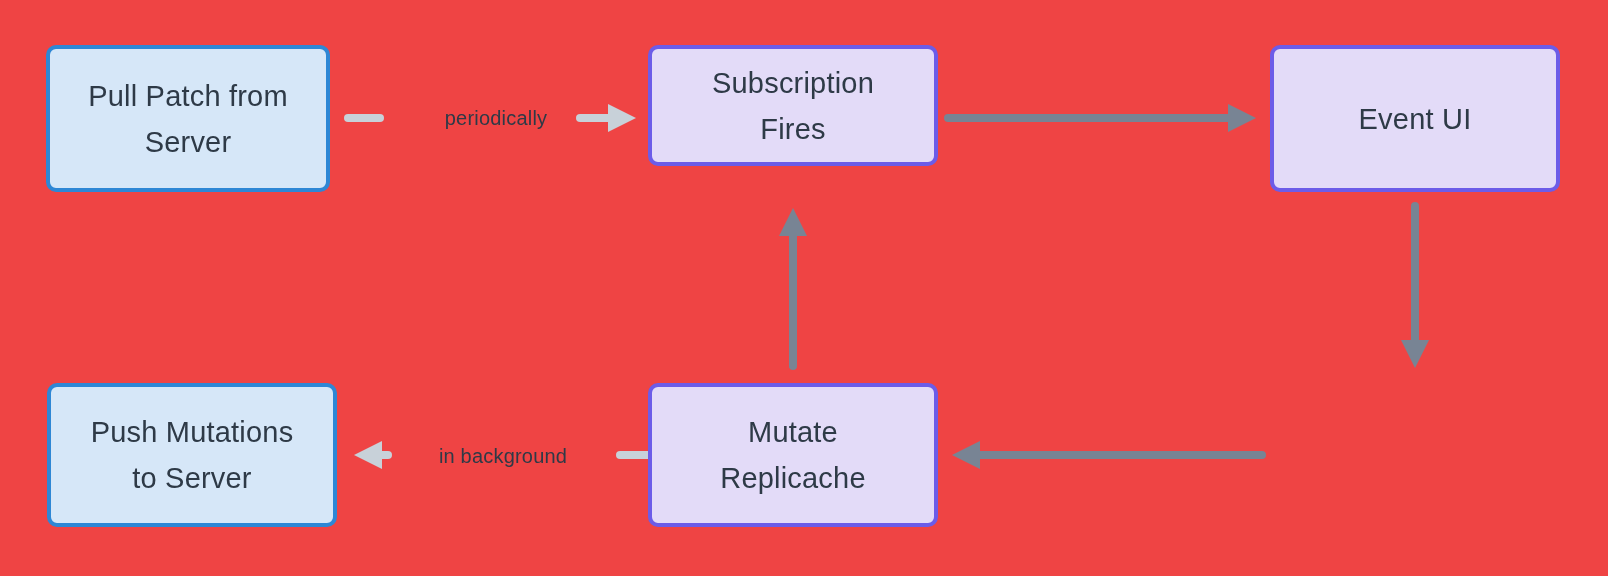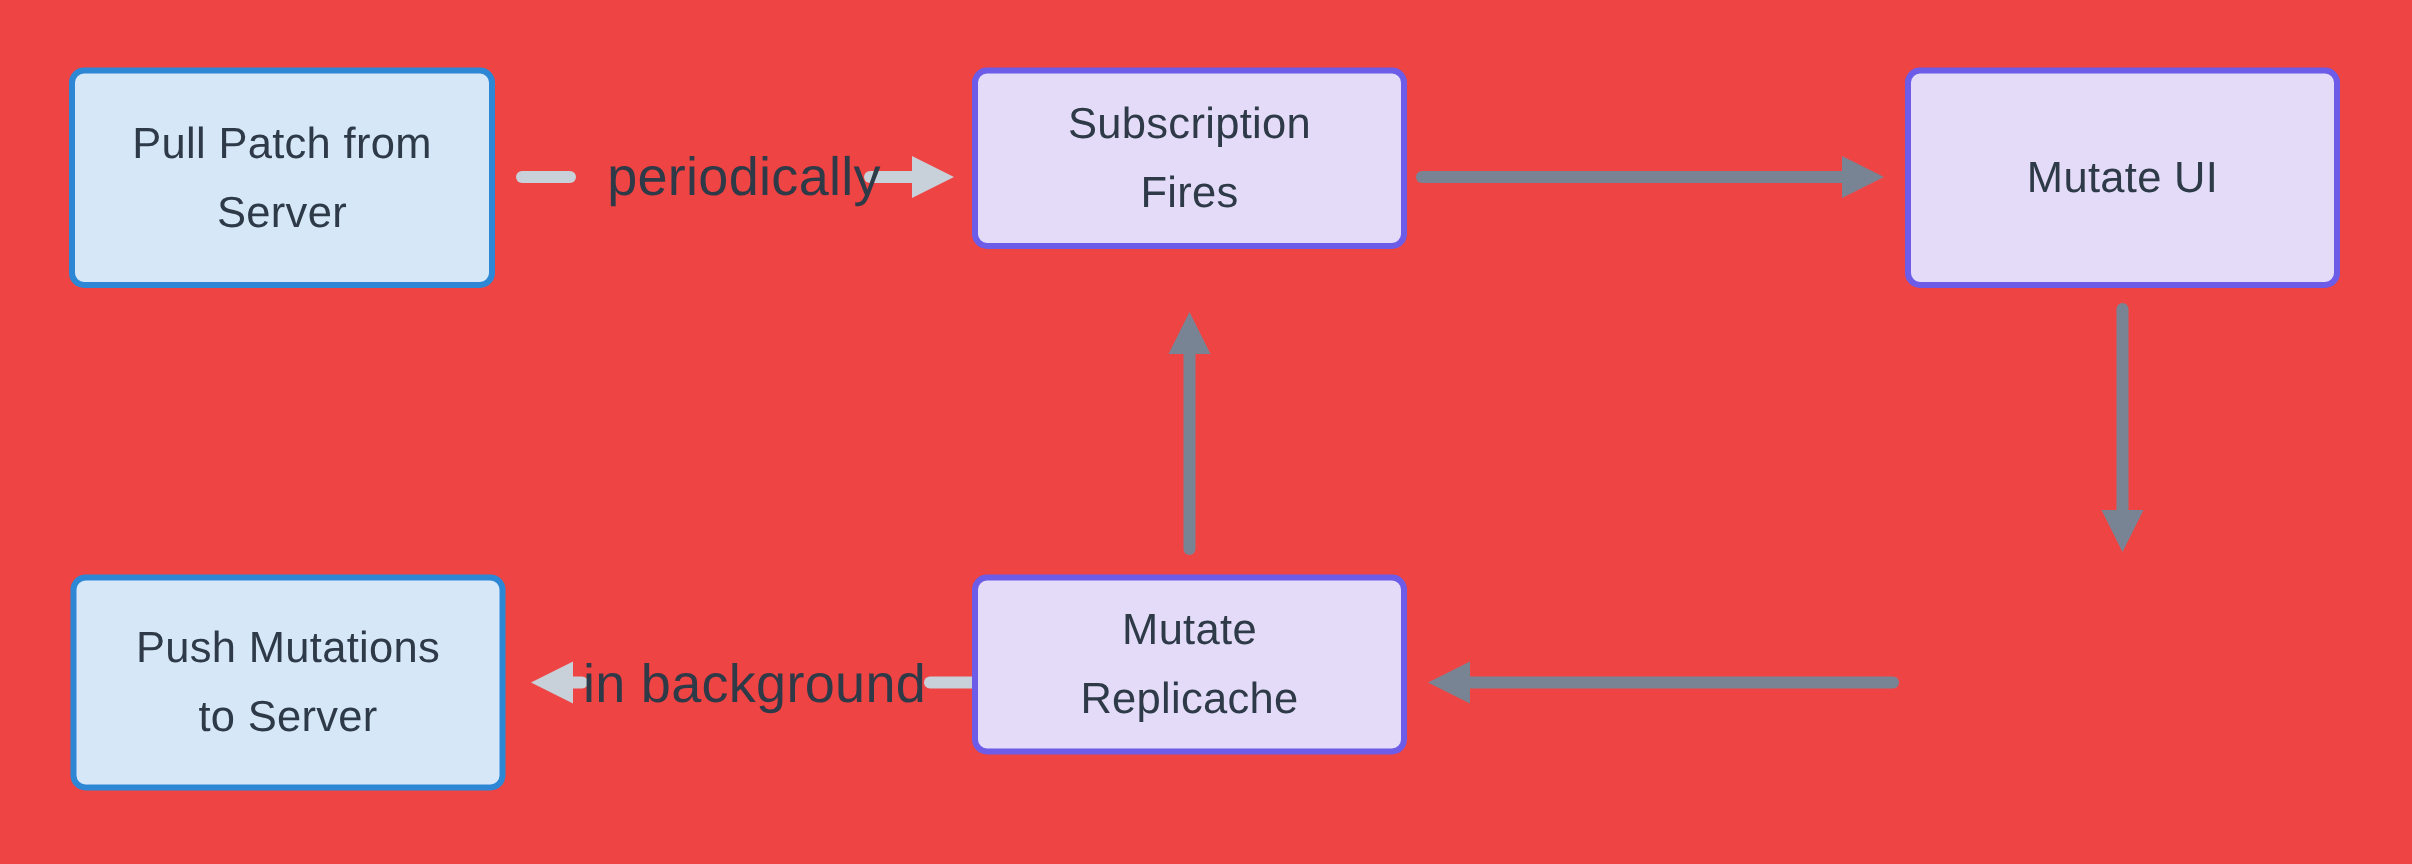--- a/index.html
+++ b/index.html
@@ -43,27 +43,27 @@
     border-color: #2e87d5;
   }
   .node.purple {
     background: #e3dbf8;
     border-color: #6c5ce8;
   }
   #node-pull     { left: 46px;   top: 45px;  width: 284px; height: 147px; }
   #node-subs     { left: 648px;  top: 45px;  width: 290px; height: 121px; }
   #node-render   { left: 1270px; top: 45px;  width: 290px; height: 147px; }
   #node-push     { left: 47px;   top: 383px; width: 290px; height: 144px; }
-  #node-mutate   { left: 648px;  top: 383px; width: 290px; height: 120px; }
+  #node-mutate   { left: 648px;  top: 383px; width: 290px; height: 144px; }
   #node-event    { left: 1270px; top: 383px; width: 290px; height: 144px; }
 
   .edge-label {
     position: absolute;
     transform: translate(-50%, -50%);
-    font-size: 36px;
+    font-size: 20px;
     color: #2e3a47;
     white-space: nowrap;
     letter-spacing: 0.2px;
   }
   #label-periodically  { left: 496px; top: 118px; }
   #label-in-background { left: 503px; top: 456px; }
 </style>
 </head>
 <body>
 
@@ -103,21 +103,21 @@
       <polygon stroke="none" points="382,441 354,455 382,469"></polygon>
     </g>
   </svg>
 
   <div class="node blue" id="node-pull">Pull Patch from
 Server</div>
 
   <div class="node purple" id="node-subs">Subscription
 Fires</div>
 
-  <div class="node purple" id="node-render">Mutate UI</div>
+  <div class="node purple" id="node-render">Event UI</div>
 
   <div class="node blue" id="node-push">Push Mutations
 to Server</div>
 
   <div class="node purple" id="node-mutate">Mutate
 Replicache</div>
 
 
   <div class="edge-label" id="label-periodically">periodically</div>
 

